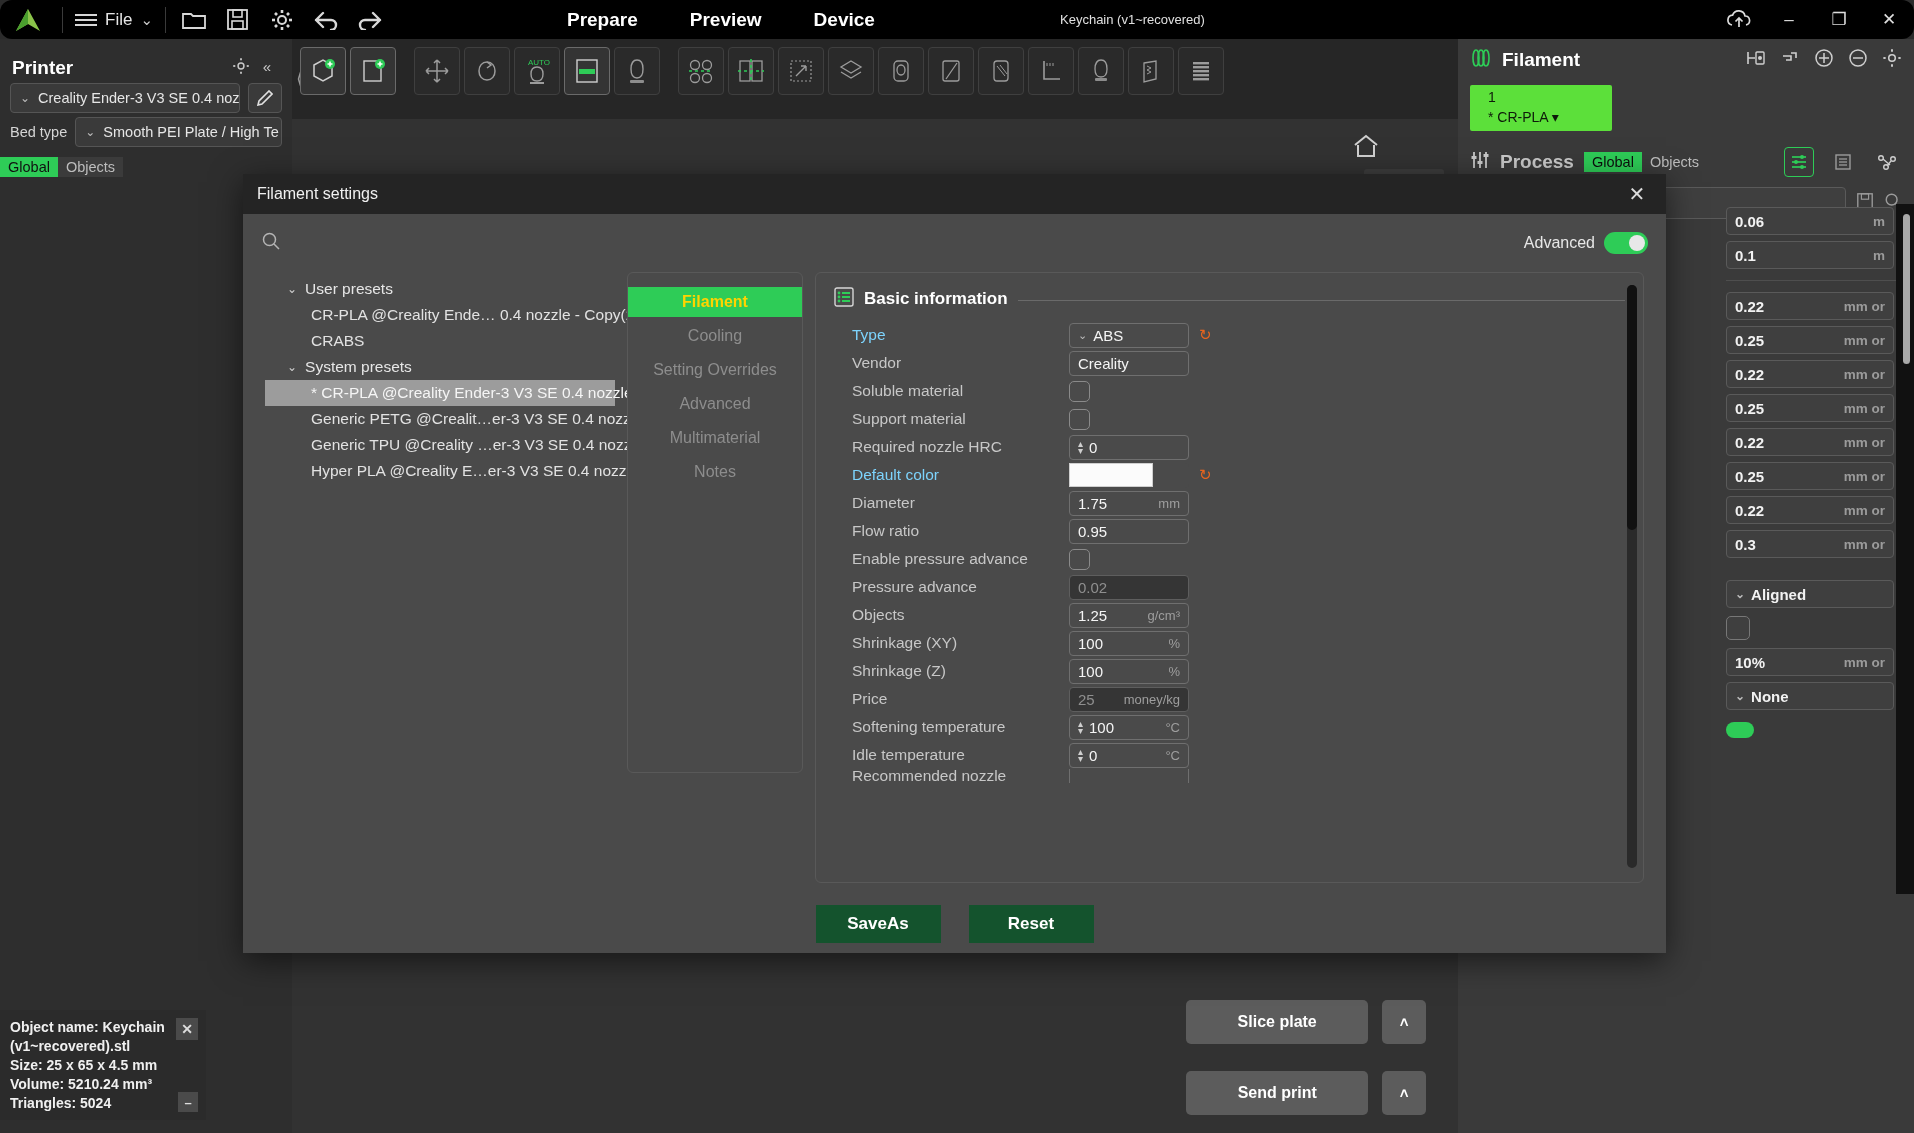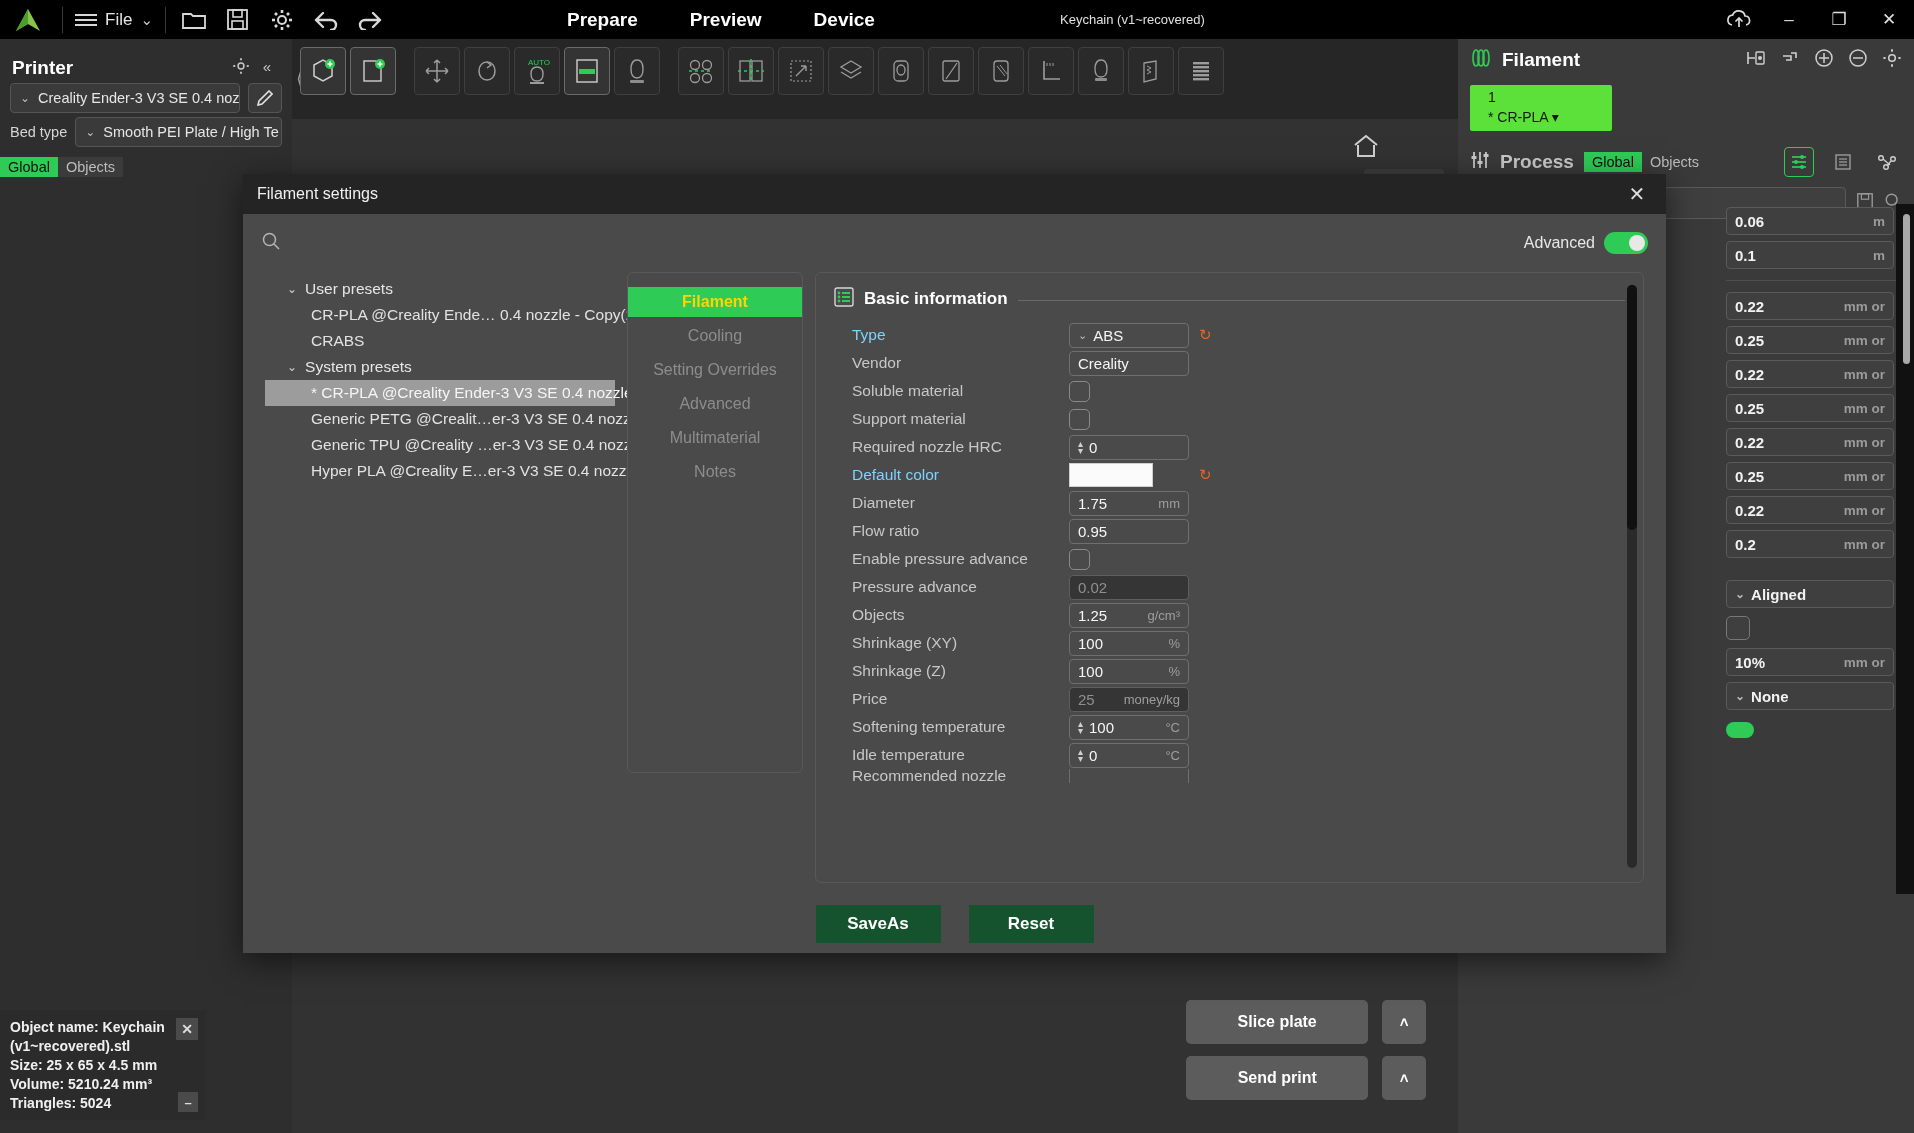--- a/index.html
+++ b/index.html
@@ -8,21 +8,21 @@
     background: #2b2b2b;
     font-family: "Liberation Sans", sans-serif;
     color: #d8d8d8;
     overflow: hidden;
   }
   #root { position: relative; width: 1914px; height: 1133px; }
 
   
   .titlebar {
     position: absolute; left: 0; top: 0; width: 1914px; height: 39px;
-    background: #000; display: flex; align-items: center;
+    background: #000; display: flex; align-items: center; border-radius: 12px;
   }
   .logo { width: 56px; height: 39px; display:flex; align-items:center; justify-content:center; }
   .vsep { width:1px; height:26px; background:#3a3a3a; margin:0 6px; }
   .file-menu { display:flex; align-items:center; gap:8px; padding:0 6px; height:39px; }
   .hamburger { display:flex; flex-direction:column; gap:3px; }
   .hamburger i { display:block; width:22px; height:2px; background:#d6d6d6; }
   .file-label { font-size:17px; color:#e4e4e4; }
   .chev { font-size:15px; color:#d0d0d0; }
   .tb-icon { width:44px; height:39px; display:flex; align-items:center; justify-content:center; }
   .tb-icon svg { display:block; }
@@ -105,21 +105,21 @@
   .vinput .unit { margin-left:auto; color:#9b9b9b; font-size:13.5px; }
   .vgap { height:8px; }
   .hr { height:1px; background:#4e4e4e; margin:8px 0; }
   .vchk { width:24px; height:24px; border:1px solid #777; border-radius:5px; background:#3f3f3f; }
   .vtoggle { width:28px; height:16px; border-radius:9px; background:#2ecc57; }
   .scroll-dark { position:absolute; right:0; top:0; width:18px; height:690px; background:#111; }
   .scroll-thumb { position:absolute; right:4px; top:10px; width:7px; height:150px; background:#a9a9a9; border-radius:4px; }
 
   
   .act-wrap { position:absolute; left:1186px; top:1000px; width:240px; }
-  .act-row { display:flex; gap:14px; margin-bottom:12px; }
+  .act-row { display:flex; gap:14px; margin-bottom:27px; }
   .act-btn { width:184px; height:44px; background:#5c5c5c; border-radius:5px; color:#fff;
              font-size:16px; font-weight:bold; display:flex; align-items:center; justify-content:center; }
   .act-caret { width:44px; height:44px; background:#5c5c5c; border-radius:5px; color:#fff;
                font-size:15px; font-weight:bold; display:flex; align-items:center; justify-content:center; }
 
   
   .modal { position:absolute; left:243px; top:174px; width:1423px; height:779px; background:#4a4a4a;
            box-shadow:0 8px 30px rgba(0,0,0,.55); }
   .modal-head { height:40px; background:#242424; display:flex; align-items:center; padding:0 14px; }
   .modal-title { font-size:16px; color:#f0f0f0; }
@@ -621,21 +621,21 @@
           </div>
         </div>
         <div class="vrow">
           <div class="vinput">
             <span>0.22</span>
             <span class="unit">mm or</span>
           </div>
         </div>
         <div class="vrow">
           <div class="vinput">
-            <span>0.2</span>
+            <span>0.3</span>
             <span class="unit">mm or</span>
           </div>
         </div>
         <div class="vgap"></div>
         <div class="vgap"></div>
         <div class="vrow">
           <div class="vinput">
             <span class="caret" style="color:#bbb;font-size:12px;margin-right:6px">⌄</span>
             <span>Aligned</span>
           </div>

